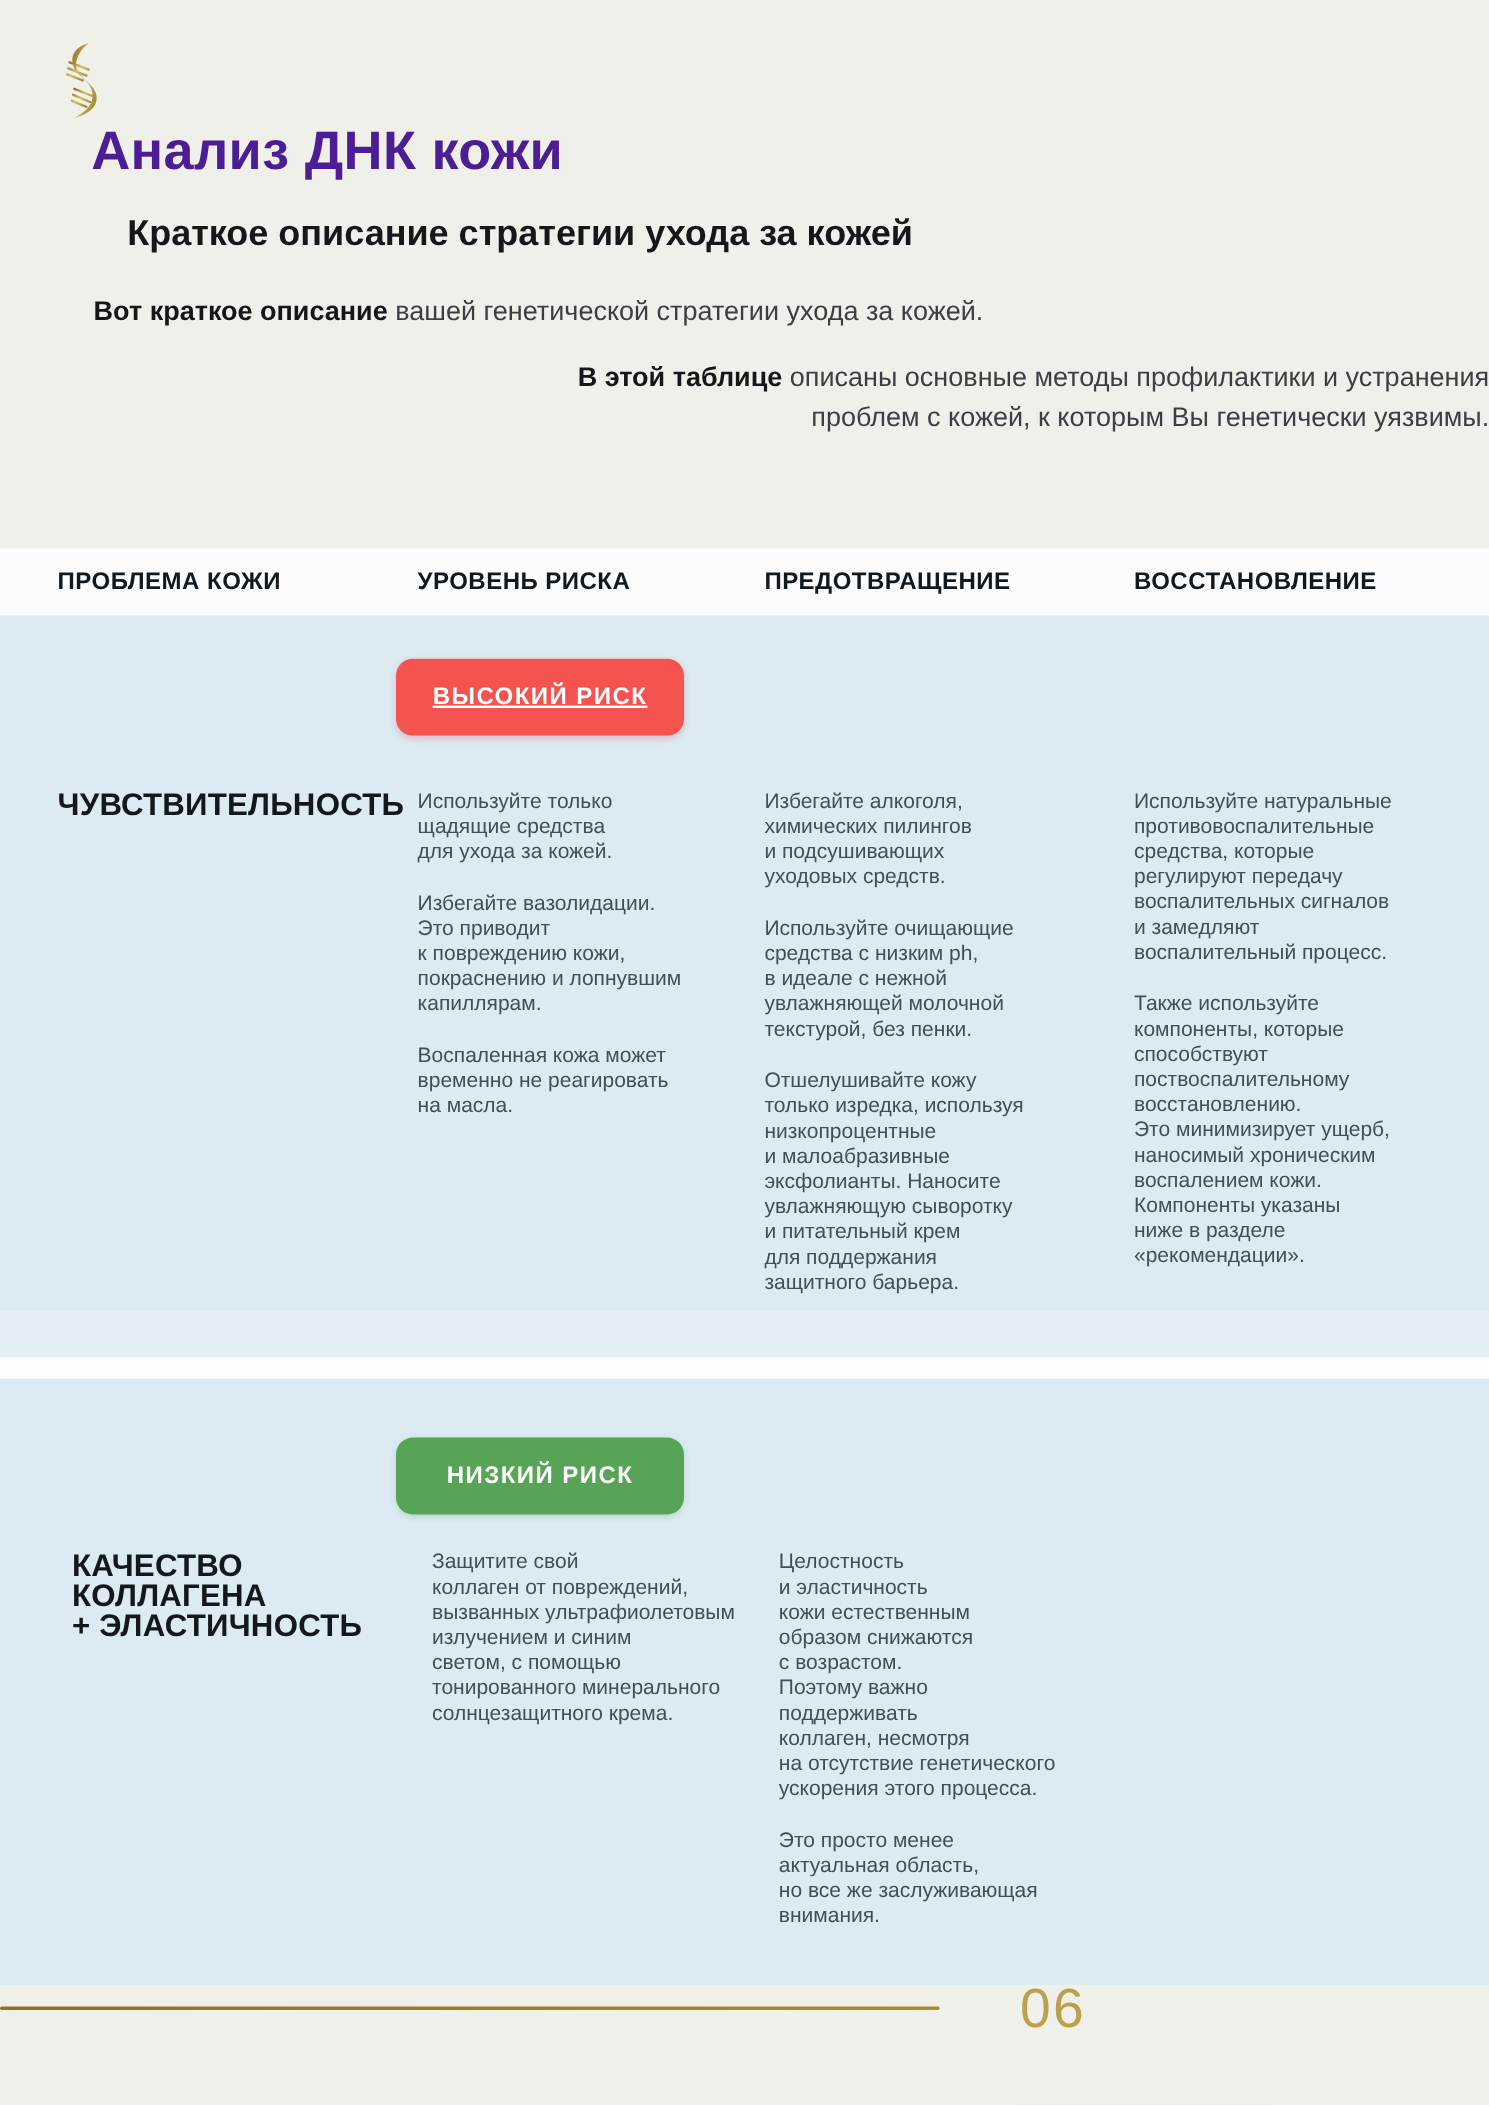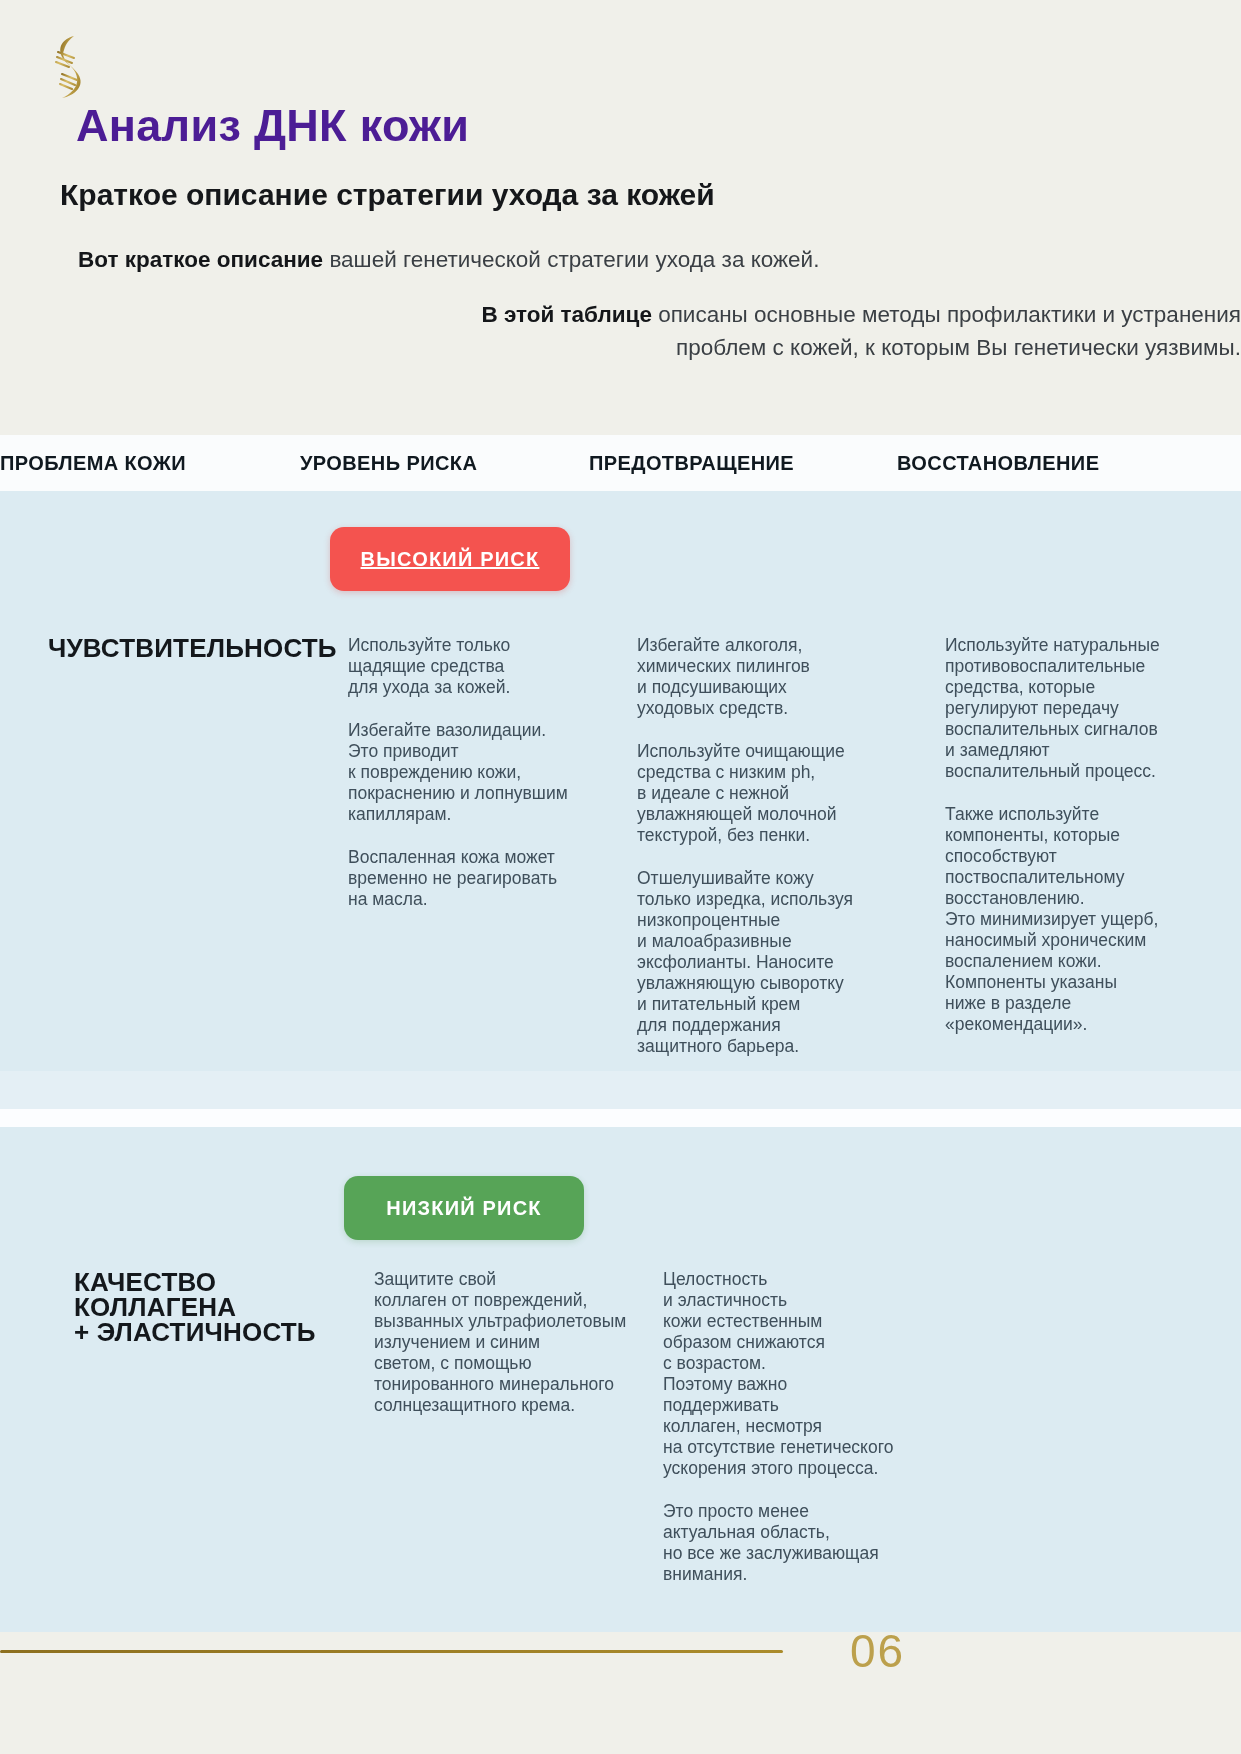--- a/index.html
+++ b/index.html
@@ -5,35 +5,35 @@
   html,body{margin:0;padding:0;}
   body{font-family:"Liberation Sans",sans-serif;background:#e8e8e2;}
   .page{position:relative;width:1241px;height:1754px;background:#f0f0ea;overflow:hidden;}
 
   
   .logo{position:absolute;top:34px;left:44px;width:46px;height:66px;}
 
   
   .title{margin:0;padding:101px 0 0 76px;font-size:45px;line-height:50px;font-weight:bold;
          letter-spacing:.3px;color:#4c1d95;}
-  .subtitle{margin:26px 0 0 60px;font-size:30px;line-height:36px;font-weight:bold;color:#15171a;}
+  .subtitle{margin:26px 0 0 106px;font-size:30px;line-height:36px;font-weight:bold;color:#15171a;}
   .intro{margin:30px 0 0 78px;font-size:22.5px;line-height:33px;color:#3a3f44;white-space:pre-line;}
   .intro.second{margin-top:22px;text-align:right;}
   .intro b{color:#141619;}
 
   
-  .table-head{margin-top:71px;height:56px;background:#fafcfd;display:grid;
+  .table-head{margin-top:93px;height:56px;background:#fafcfd;display:grid;
               grid-template-columns:300px 289px 308px 1fr;align-items:center;
-              box-sizing:border-box;}
+              padding-left:48px;box-sizing:border-box;}
   .table-head .col-h{font-size:20px;font-weight:bold;letter-spacing:.4px;color:#101920;}
 
   
   .section{background:#dcebf2;box-sizing:border-box;}
   .sec-1{height:580px;padding-top:36px;}
-  .sec-2{height:505px;padding-top:49px;padding-left:14px;}
+  .sec-2{height:505px;padding-top:49px;}
   .badge-row{padding-left:330px;}
   .badge{display:inline-block;width:240px;height:64px;line-height:64px;border-radius:14px;
          text-align:center;color:#ffffff;font-size:20px;font-weight:bold;letter-spacing:1.2px;}
   .badge.high{background:#f4534f;box-shadow:0 2px 6px rgba(210,60,60,.25);text-decoration:underline;}
   .badge.low{background:#57a457;box-shadow:0 2px 6px rgba(60,140,60,.2);}
 
   .row{display:grid;grid-template-columns:300px 289px 308px 1fr;padding-left:48px;}
   .sec-1 .row{margin-top:44px;}
   .sec-2 .row{margin-top:29px;margin-left:12px;}
   .problem{font-size:26px;line-height:25px;font-weight:bold;color:#14181c;

